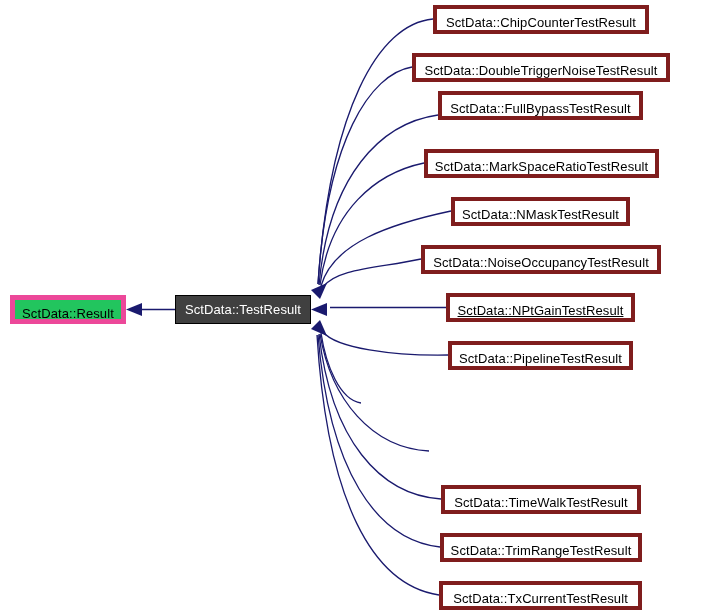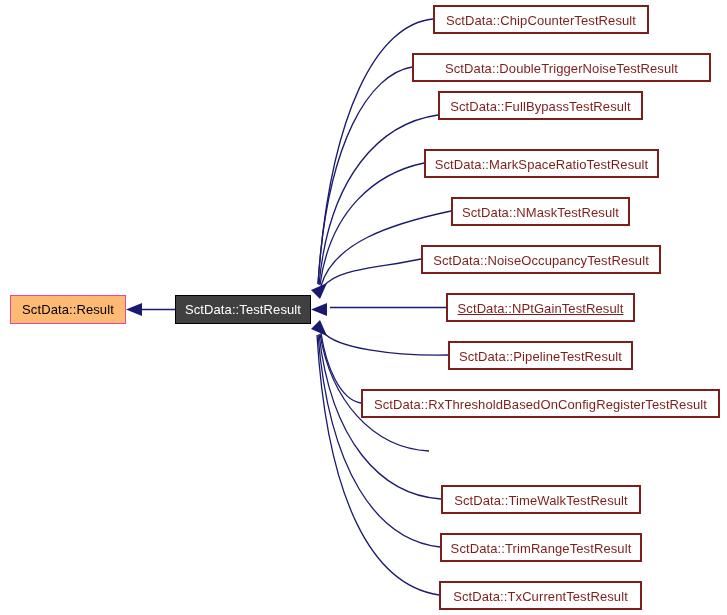--- a/index.html
+++ b/index.html
@@ -26,28 +26,28 @@
   }
   .node {
     position: absolute;
     box-sizing: border-box;
     height: 29px;
     line-height: 27px;
     text-align: center;
     font-size: 13px;
     letter-spacing: 0.1px;
     white-space: nowrap;
-    border: 2px solid #7f1d1d;
+    border: 4px solid #7f1d1d;
     background: #ffffff;
-    color: #7f1d1d;
+    color: #000000;
     overflow: hidden;
   }
   .node.red {
-    border: 1px solid #ec4899;
-    background: #fdba74;
+    border: 5px solid #ec4899;
+    background: #22c55e;
     color: #000000;
   }
   .node.current {
     border: 1px solid #000000;
     background: #404040;
     color: #ffffff;
   }
 </style>
 </head>
 <body>
@@ -97,21 +97,21 @@
   </div>
 
   <div class="node current" style="left:175px; top:295px; width:136px;">
     <span>SctData::TestResult</span>
   </div>
 
   <div class="node" style="left:433px; top:5px; width:216px;">
     <span>SctData::ChipCounterTestResult</span>
   </div>
 
-  <div class="node" style="left:412px; top:53px; width:299px;">
+  <div class="node" style="left:412px; top:53px; width:258px;">
     <span>SctData::DoubleTriggerNoiseTestResult</span>
   </div>
 
   <div class="node" style="left:438px; top:91px; width:205px;">
     <span>SctData::FullBypassTestResult</span>
   </div>
 
   <div class="node" style="left:451px; top:197px; width:179px;">
     <span>SctData::NMaskTestResult</span>
   </div>
@@ -125,23 +125,20 @@
   </div>
 
   <div class="node" style="left:446px; top:293px; width:189px;text-decoration:underline;">
     <span>SctData::NPtGainTestResult</span>
   </div>
 
   <div class="node" style="left:448px; top:341px; width:185px;">
     <span>SctData::PipelineTestResult</span>
   </div>
 
-  <div class="node" style="left:361px; top:389px; width:359px;">
-    <span>SctData::RxThresholdBasedOnConfigRegisterTestResult</span>
-  </div>
 
 
   <div class="node" style="left:441px; top:485px; width:200px;">
     <span>SctData::TimeWalkTestResult</span>
   </div>
 
   <div class="node" style="left:440px; top:533px; width:202px;">
     <span>SctData::TrimRangeTestResult</span>
   </div>
 

